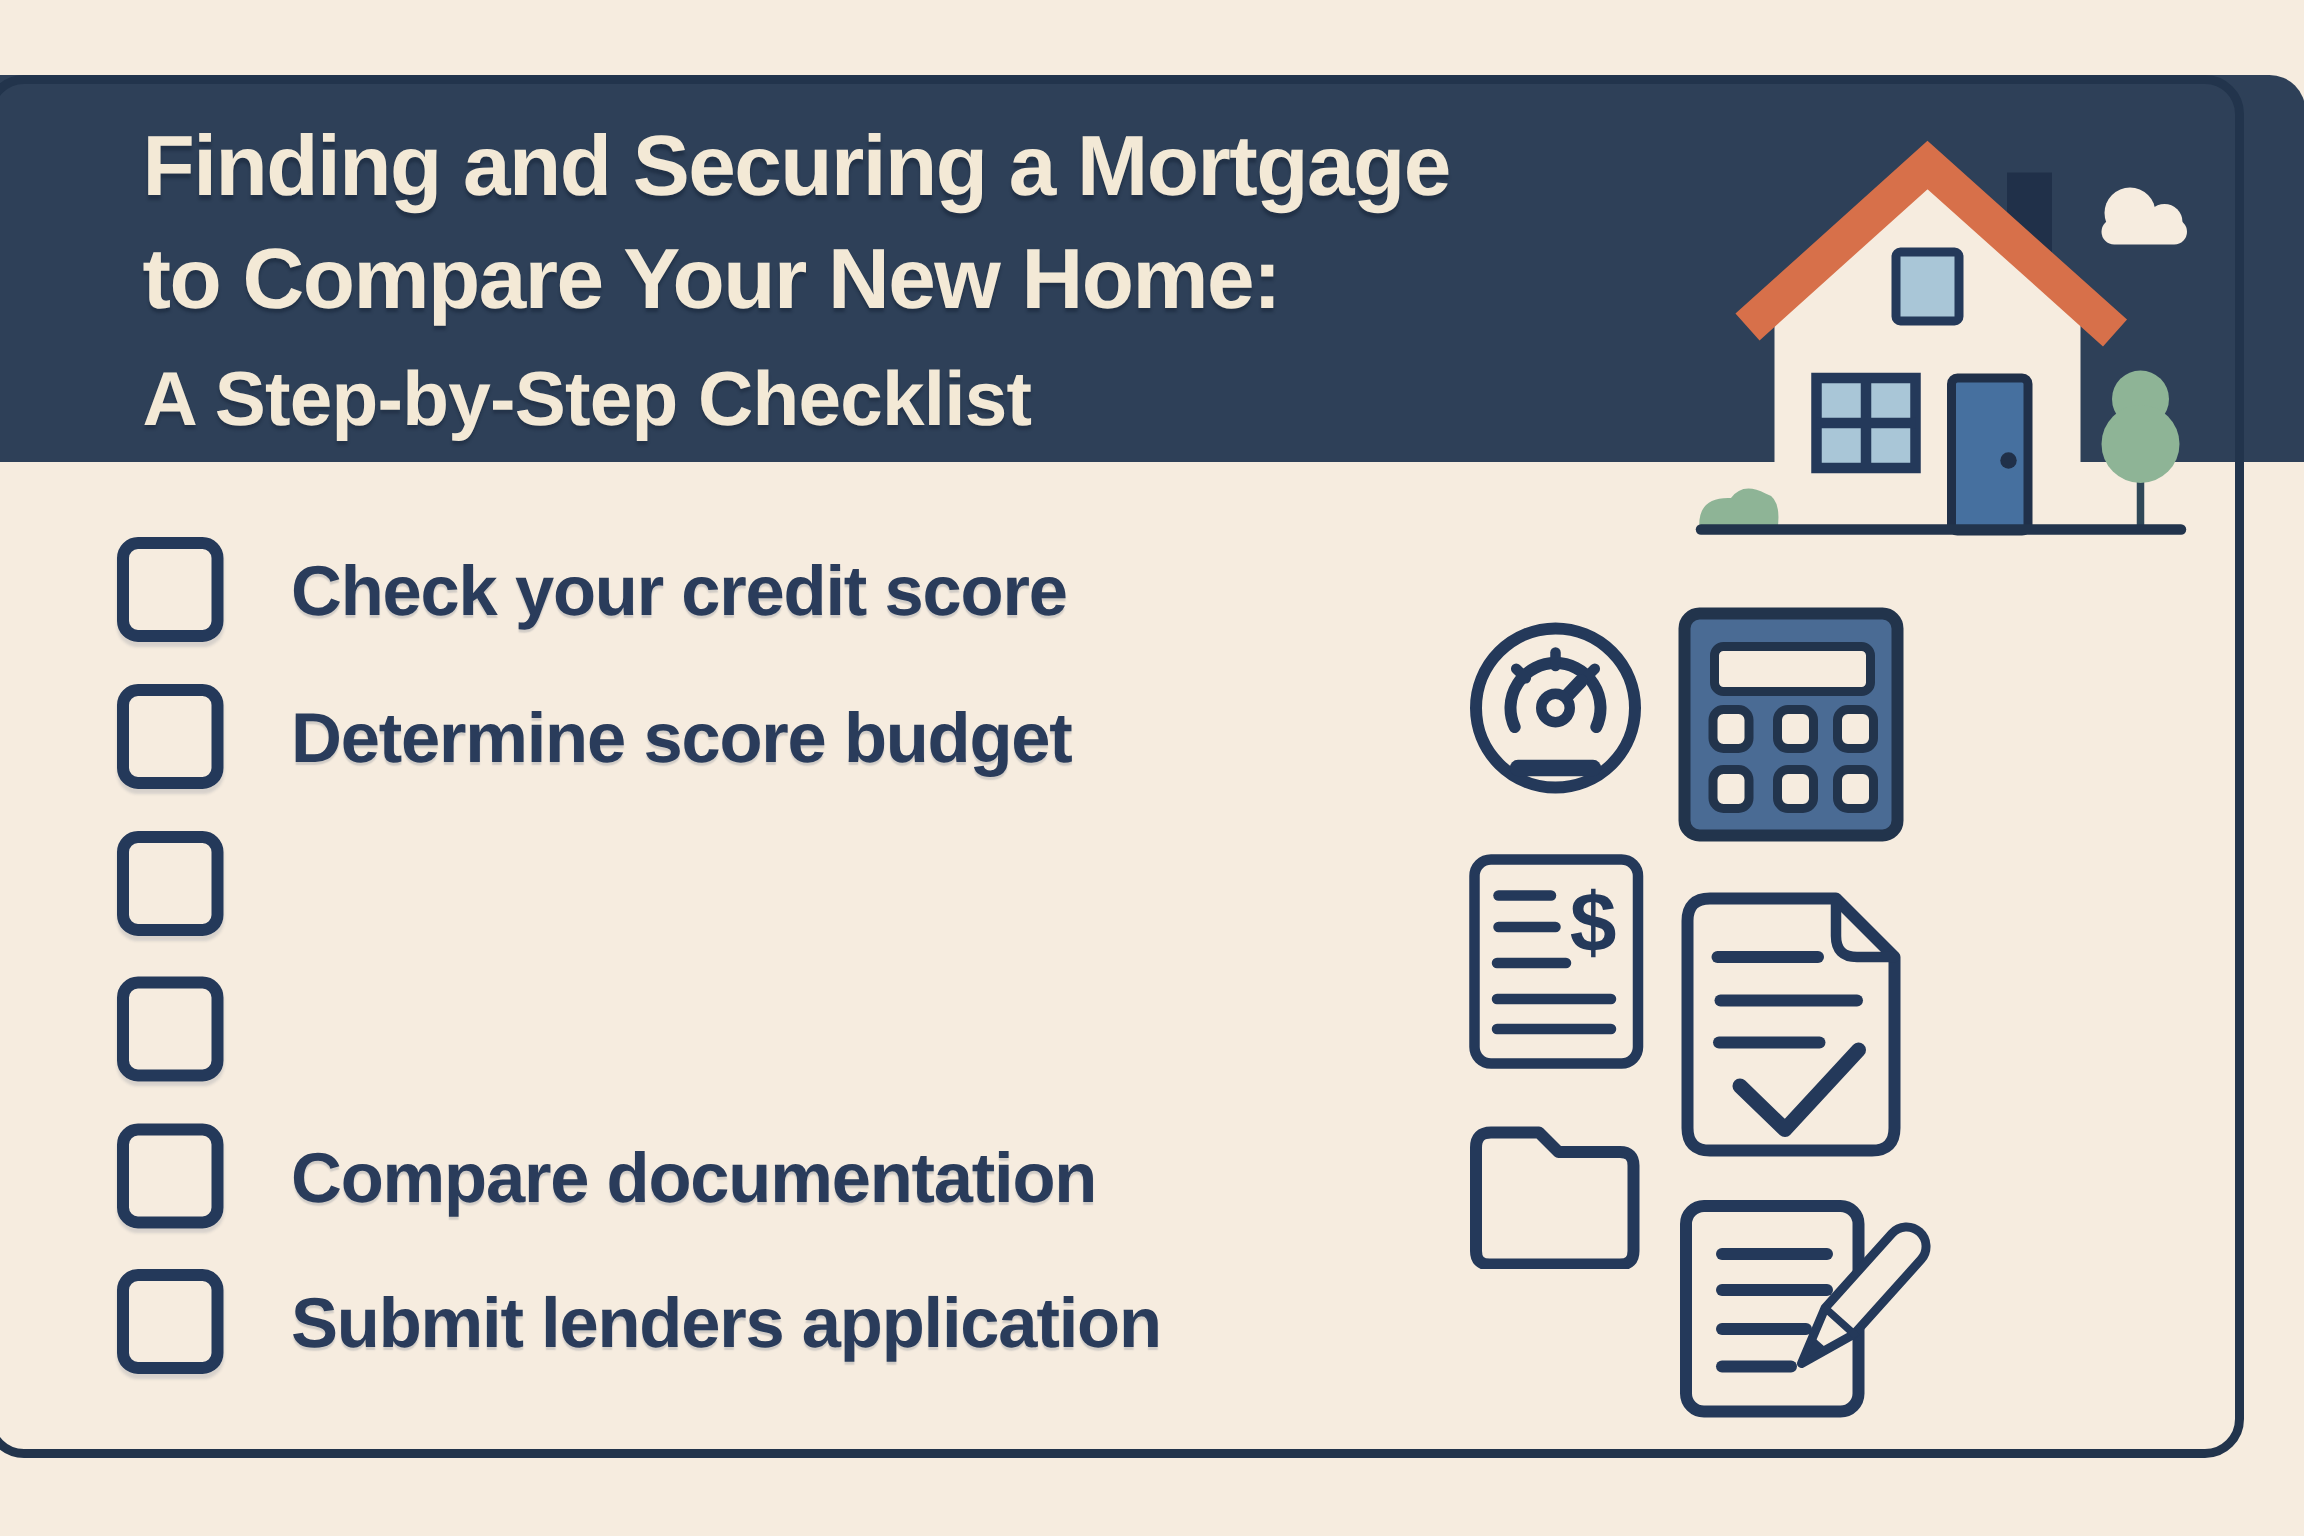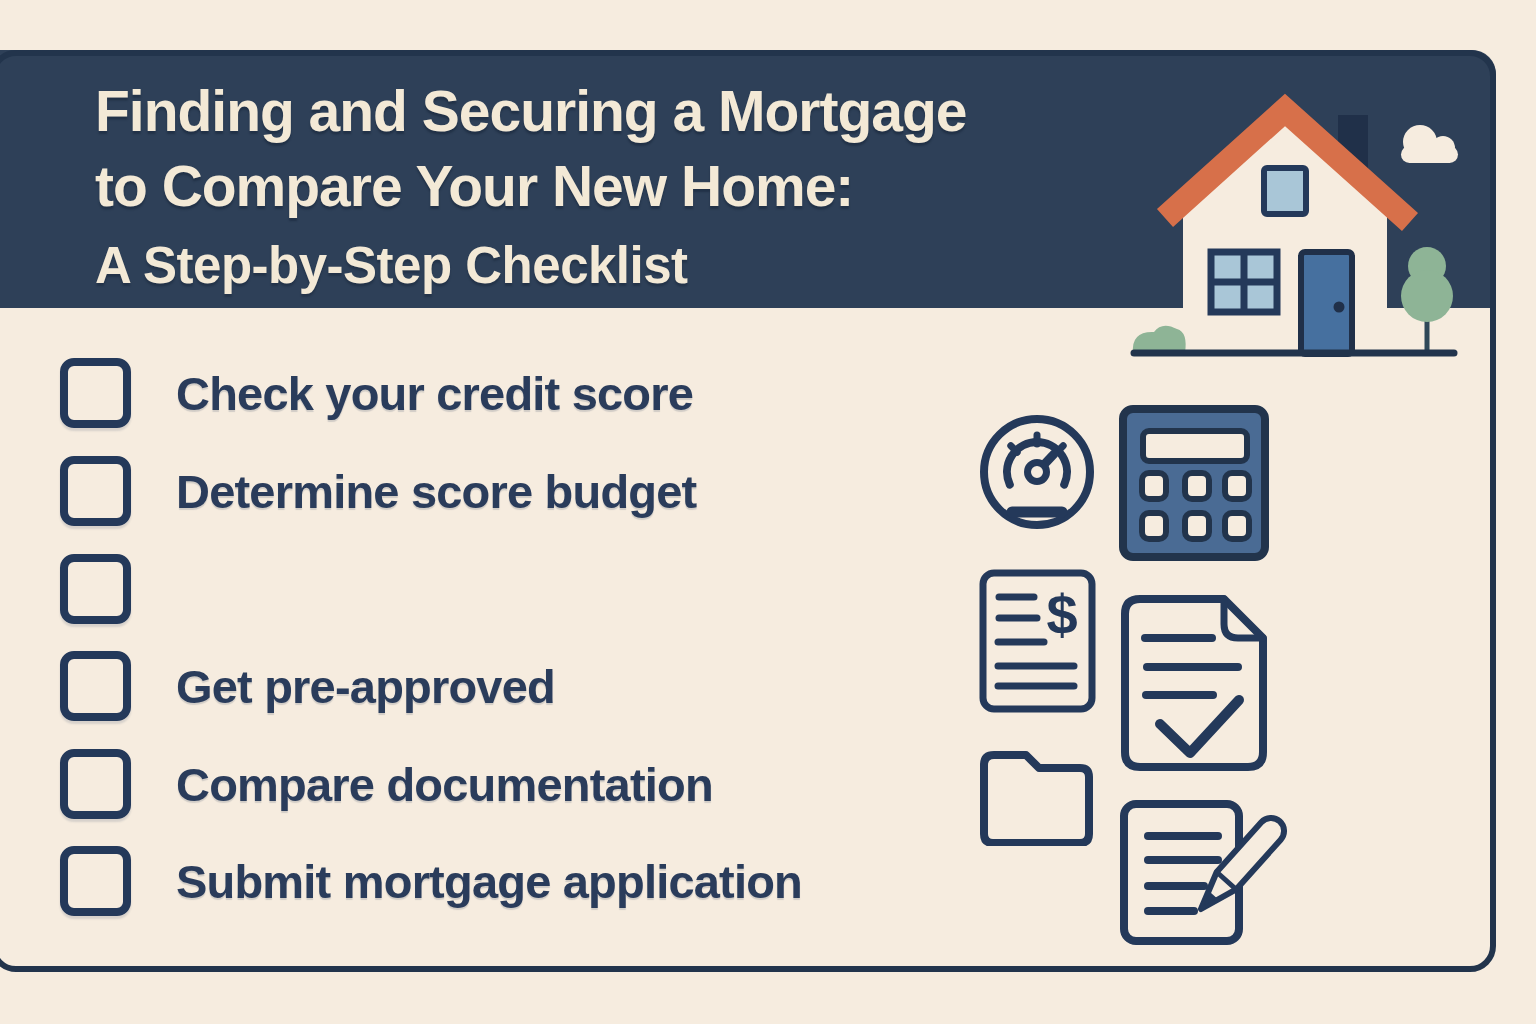--- a/index.html
+++ b/index.html
@@ -6,42 +6,42 @@
   body{
     width:1536px;height:1024px;overflow:hidden;
     background:#f6ecdf;
     font-family:"Liberation Sans", sans-serif;
   }
   .stage{position:relative;width:1536px;height:1024px;background:#f6ecdf;}
 
   
   .header-band{
     position:absolute;left:0;top:50px;width:1496px;height:258px;
-    background:#2e4058;border-top-right-radius:24px;z-index:1;
+    background:#2e4058;border-top-right-radius:24px;z-index:1;padding-left:41px;
   }
   .header-text{position:absolute;left:95px;top:24px;}
   .title{
     color:#f3e9d6;font-weight:700;font-size:57px;line-height:1.32;
     letter-spacing:-1px;text-shadow:0 3px 2px rgba(12,22,40,.35);
   }
   .subtitle{
     color:#f3e9d6;font-weight:600;font-size:51px;margin-top:12px;
     letter-spacing:-.5px;text-shadow:0 3px 2px rgba(12,22,40,.3);
   }
 
   
   .card-border{
     position:absolute;left:-10px;top:50px;width:1494px;height:910px;
     border:6px solid #22344c;border-radius:26px;z-index:4;
     pointer-events:none;background:transparent;
   }
 
   
   .check-row{
-    position:absolute;left:60px;display:flex;align-items:center;z-index:2;
+    position:absolute;left:78px;display:flex;align-items:center;z-index:2;
   }
   .checkbox{
     width:55px;height:54px;border:8px solid #24395a;border-radius:14px;
     background:transparent;box-shadow:0 3px 2px rgba(42,60,91,.15);
     flex:0 0 auto;cursor:pointer;
   }
   .item-label{
     margin-left:45px;font-size:47px;font-weight:700;color:#2a3c5b;
     letter-spacing:-.8px;white-space:nowrap;
     text-shadow:0 2px 1px rgba(42,60,91,.18);
@@ -71,29 +71,28 @@
   </div>
   <div class="check-row" style="top:456px">
     <div class="checkbox"></div>
     <div class="item-label">Determine score budget</div>
   </div>
   <div class="check-row" style="top:554px">
     <div class="checkbox"></div>
   </div>
   <div class="check-row" style="top:651px">
     <div class="checkbox"></div>
-    <div class="item-label">Get pre-approved</div>
   </div>
   <div class="check-row" style="top:749px">
     <div class="checkbox"></div>
     <div class="item-label">Compare documentation</div>
   </div>
   <div class="check-row" style="top:846px">
     <div class="checkbox"></div>
-    <div class="item-label">Submit mortgage application</div>
+    <div class="item-label">Submit lenders application</div>
   </div>
 
   <svg class="icon" style="left:975px;top:410px" width="124" height="126" viewBox="0 0 124 126">
     <g fill="none" stroke="#24395a" stroke-linecap="round" stroke-linejoin="round">
       <circle cx="62" cy="62" r="53" stroke-width="8"></circle>
       <path d="M 34.8 74.7 A 30 30 0 1 1 89.2 74.7" stroke-width="8"></path>
       <path d="M 42.2 42.2 L 35.8 35.8" stroke-width="7"></path>
       <path d="M 62 34 L 62 25" stroke-width="7"></path>
       <path d="M 81.8 42.2 L 88.2 35.8" stroke-width="7"></path>
       <path d="M 62 62 L 79 44" stroke-width="9"></path>

